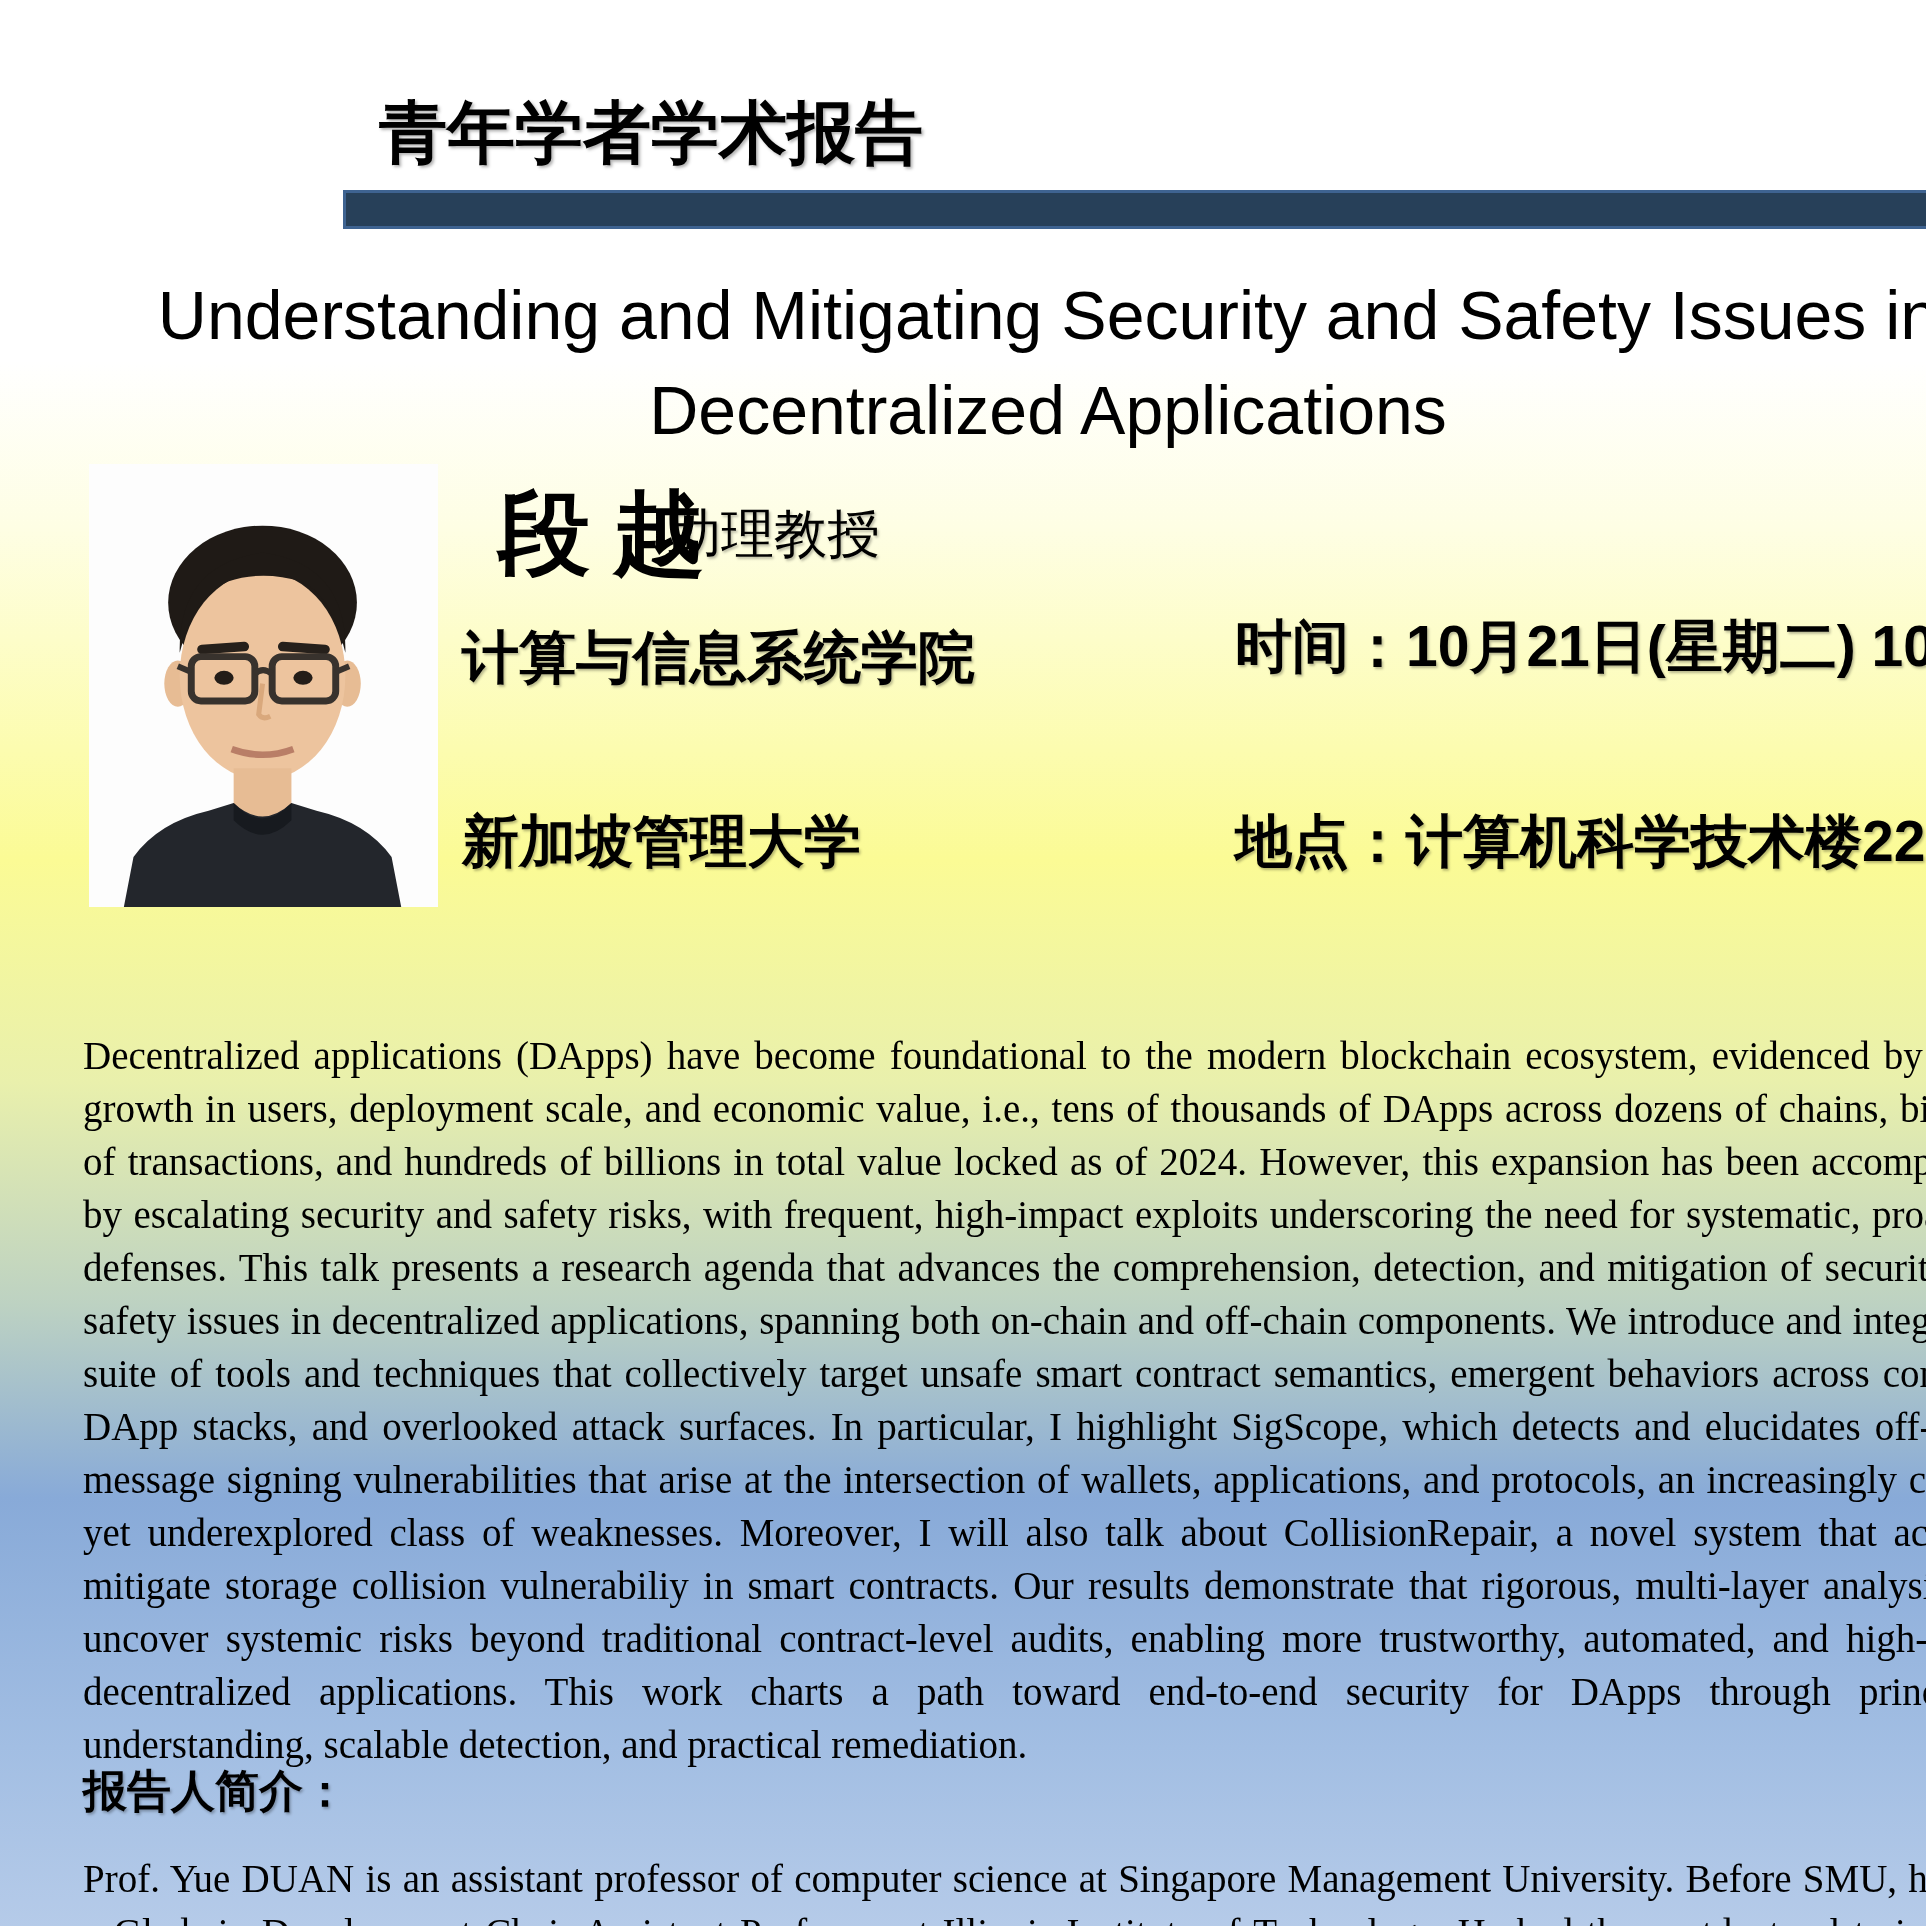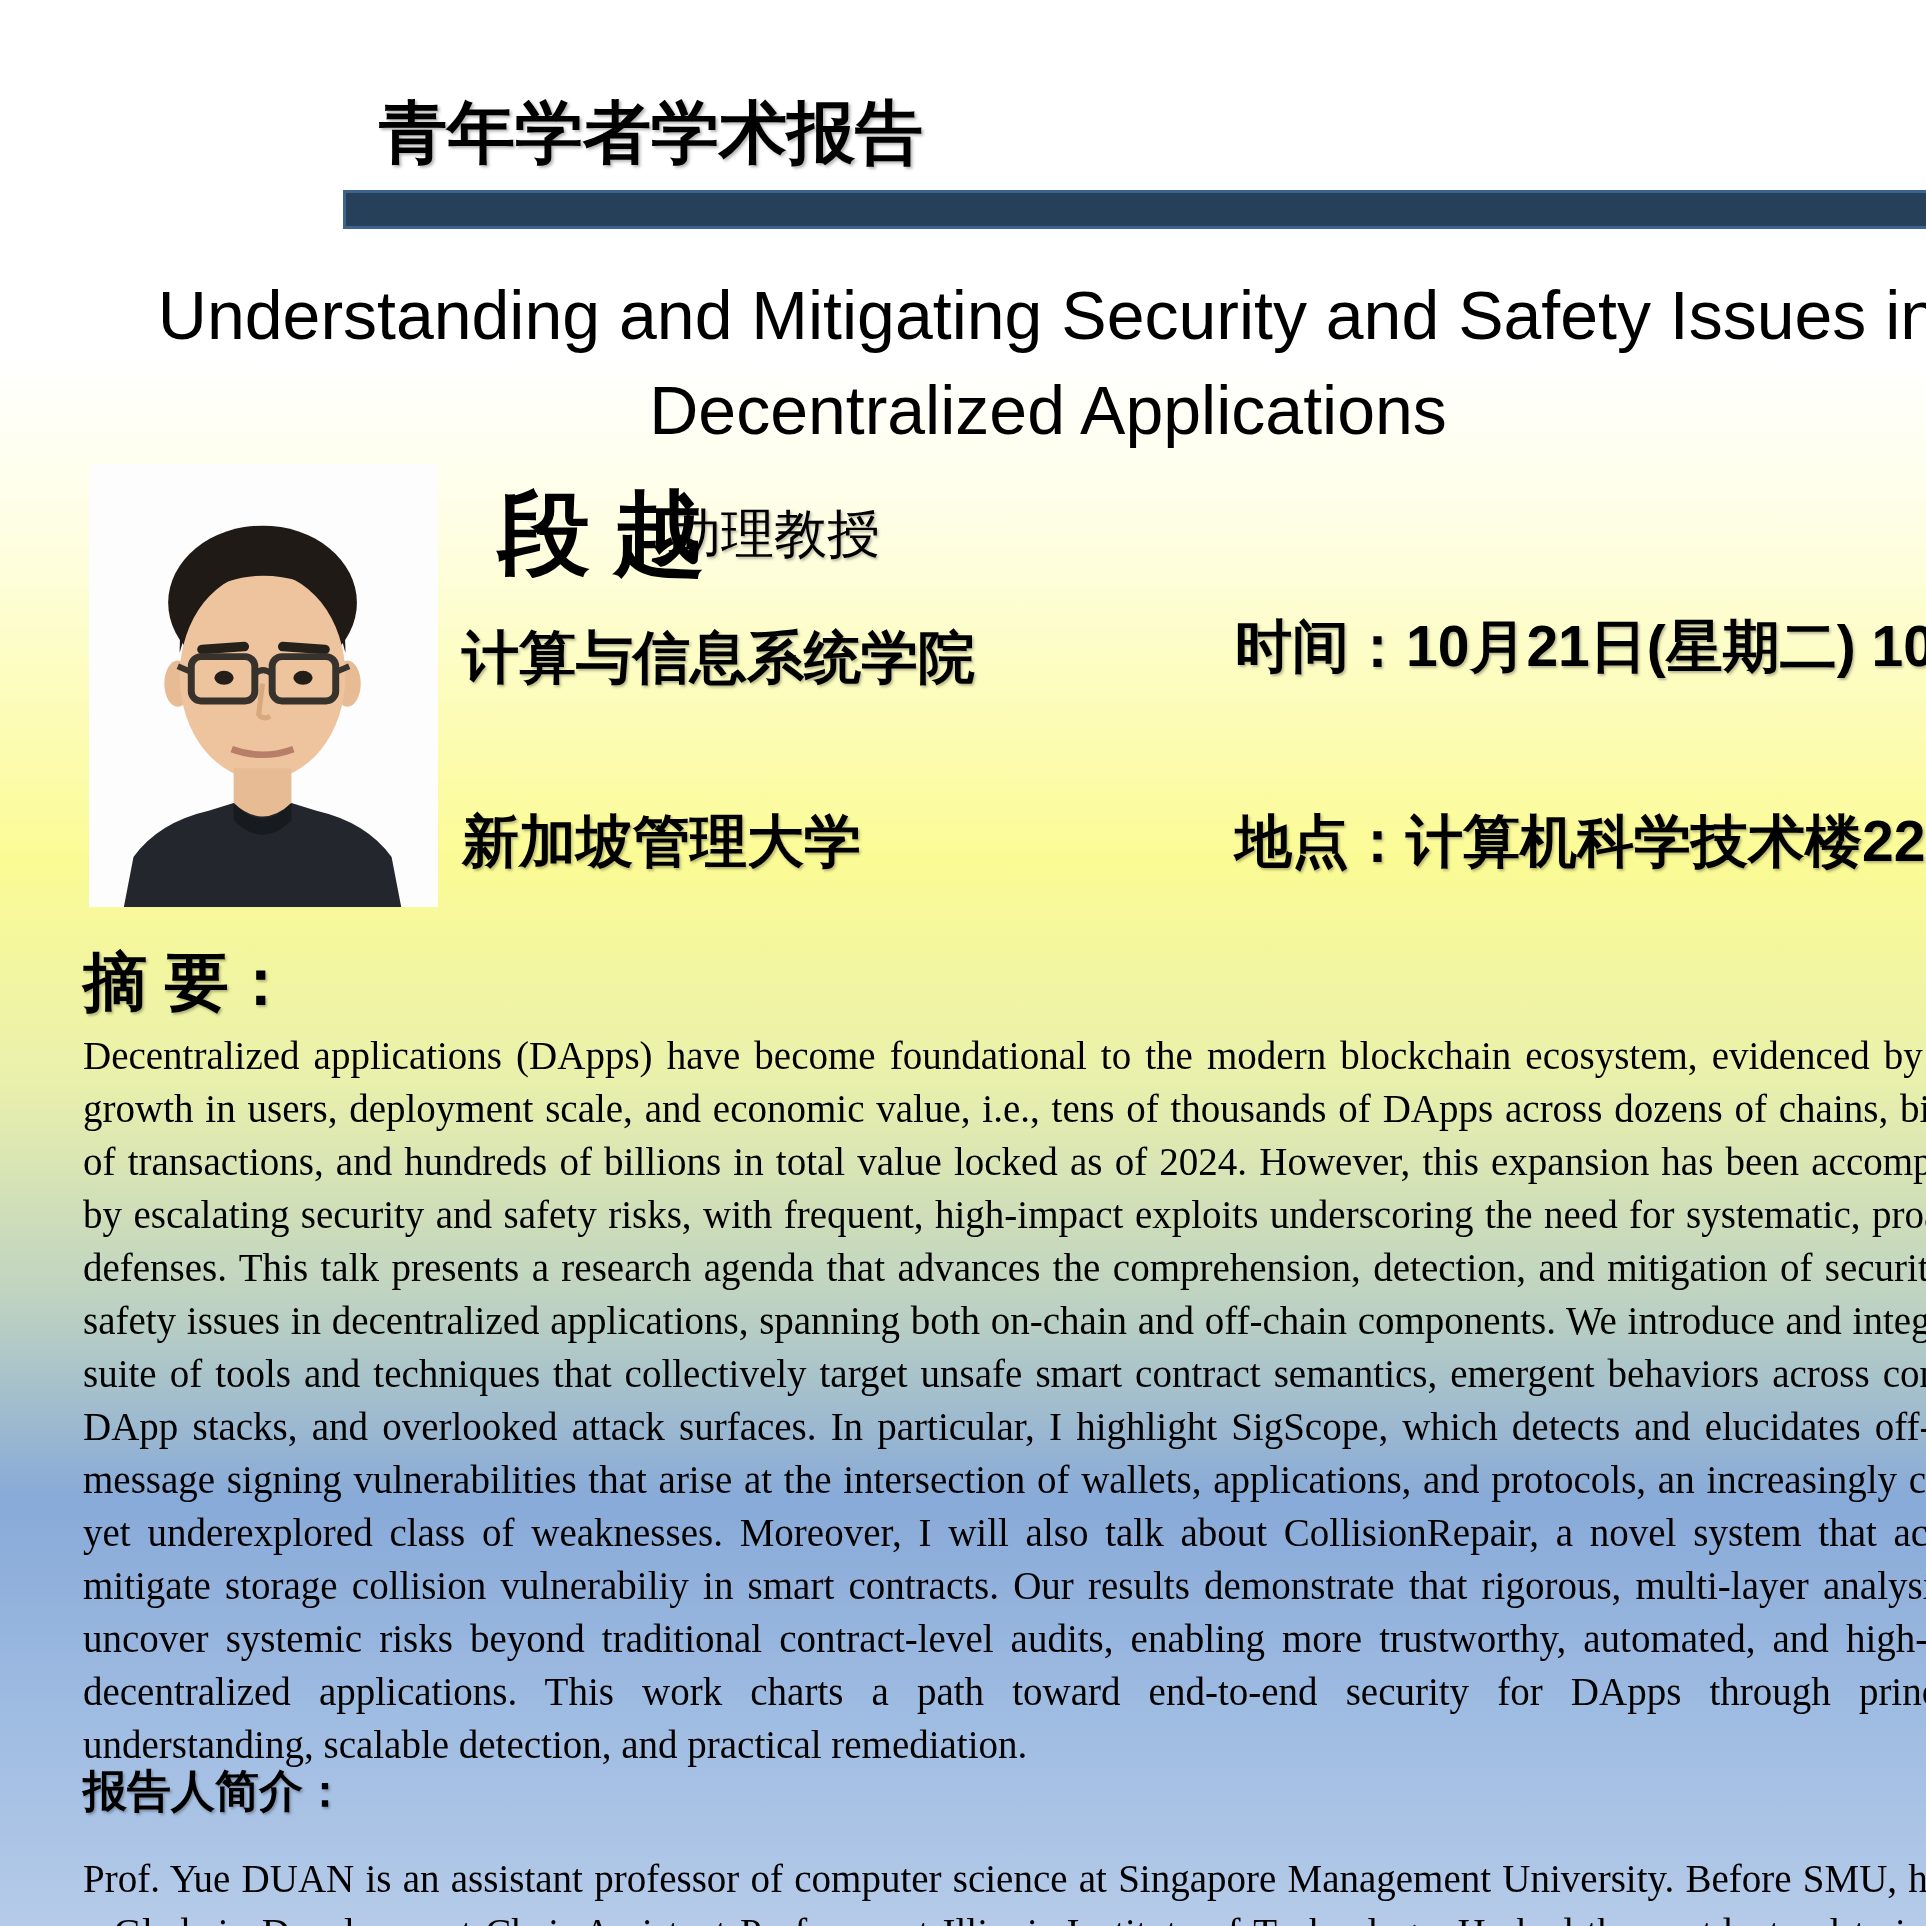--- a/index.html
+++ b/index.html
@@ -111,20 +111,19 @@
   <div class="abs speaker-title">助理教授</div>
   <div class="abs speaker-school">计算与信息系统学院</div>
   <div class="abs speaker-univ">新加坡管理大学</div>
   <div class="abs time-line">
     <span>时间：</span><span>10月21日(星期二) 10:00</span>
   </div>
   <div class="abs place-line">
     <span>地点：</span><span>计算机科学技术楼222室</span>
   </div>
 
-  <div class="abs abstract-heading">摘 要：</div>
   <div class="abs abstract-body">Decentralized applications (DApps) have become foundational to the modern blockchain ecosystem, evidenced by rapid growth in users, deployment scale, and economic value, i.e., tens of thousands of DApps across dozens of chains, billions of transactions, and hundreds of billions in total value locked as of 2024. However, this expansion has been accompanied by escalating security and safety risks, with frequent, high-impact exploits underscoring the need for systematic, proactive defenses. This talk presents a research agenda that advances the comprehension, detection, and mitigation of security and safety issues in decentralized applications, spanning both on-chain and off-chain components. We introduce and integrate a suite of tools and techniques that collectively target unsafe smart contract semantics, emergent behaviors across complex DApp stacks, and overlooked attack surfaces. In particular, I highlight SigScope, which detects and elucidates off-chain message signing vulnerabilities that arise at the intersection of wallets, applications, and protocols, an increasingly critical yet underexplored class of weaknesses. Moreover, I will also talk about CollisionRepair, a novel system that actively mitigate storage collision vulnerabiliy in smart contracts. Our results demonstrate that rigorous, multi-layer analysis can uncover systemic risks beyond traditional contract-level audits, enabling more trustworthy, automated, and high-speed decentralized applications. This work charts a path toward end-to-end security for DApps through principled understanding, scalable detection, and practical remediation.</div>
 
   <div class="abs bio-heading">报告人简介：</div>
   <div class="abs bio-body">Prof. Yue DUAN is an assistant professor of computer science at Singapore Management University. Before SMU, he was a Gladwin Development Chair Assistant Professor at Illinois Institute of Technology. He had the postdoctoral training at Cornell University, working with Prof. Elaine Shi, and obtained his PhD in Computer Science from UC Riverside in 2019, advised by Prof. Heng Yin. His research interests mainly lie in different aspects of Computer Security, including mobile security, system security, software testing, blockchain security and AI security. His research has led to multiple publications from top venues, such as CCS, USENIX Security, NDSS, WWW and TDSC. He has received multiple honors, including NSF CRII award, CCS best paper honorable mention and RAID best paper award.</div>
 
 </div>
 
 
 </body></html>

